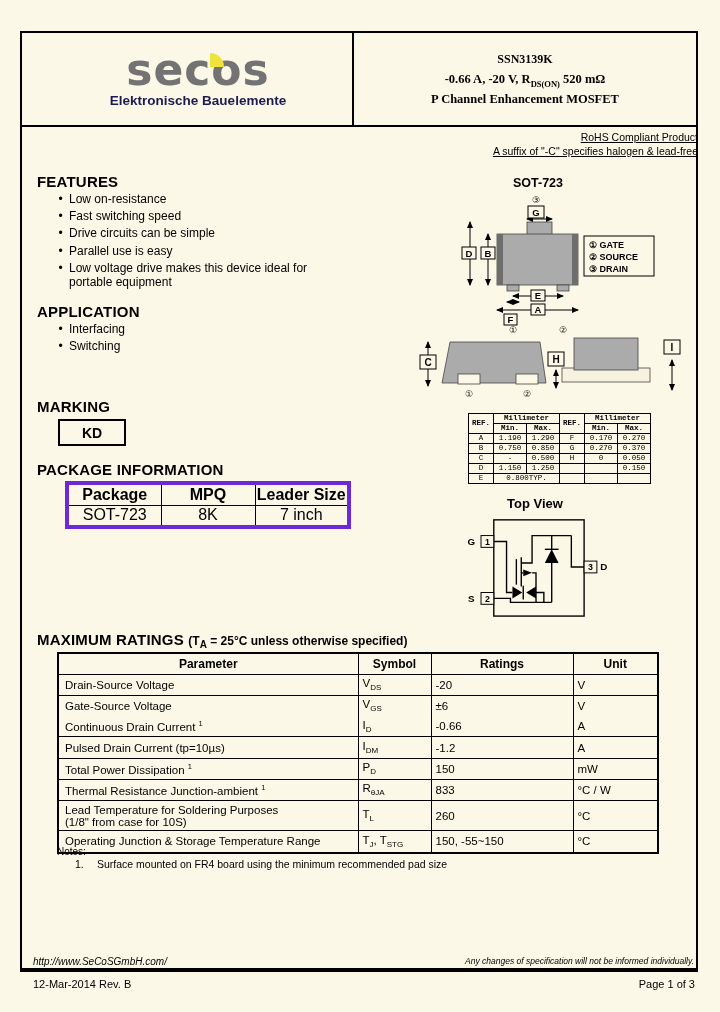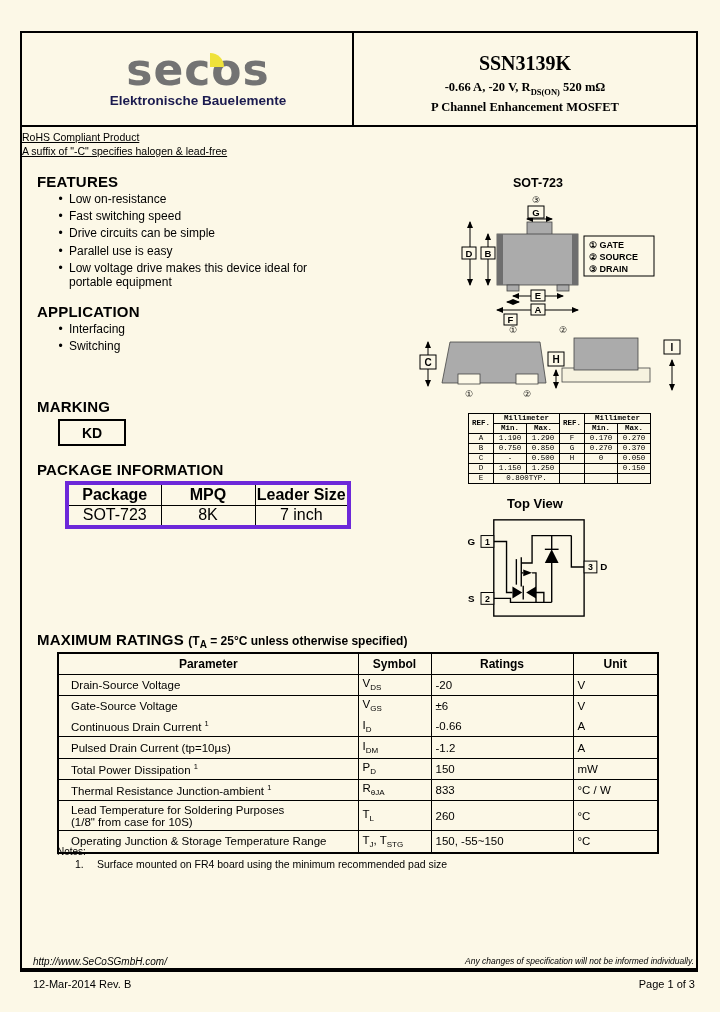--- a/index.html
+++ b/index.html
@@ -25,26 +25,26 @@
   }
   .logo-wedge {
     position:absolute; left:84px; top:5px; width:14px; height:14px;
     background:#EFE23A; border-radius:0 100% 0 0;
   }
   .logo-tagline { font-weight:bold; font-size:13.5px; color:#1B1B4F; margin-top:1px; }
 
   
   .titleblock { left:354px; top:52px; width:342px; text-align:center;
     font-family:"Liberation Serif", serif; }
-  .part-number { font-size:20px; font-weight:bold; }
+  .part-number { font-size:12px; font-weight:bold; }
   .spec-line { font-size:12.5px; font-weight:bold; margin-top:5px; }
   .spec-line sub, .sym sub { font-size:8.5px; }
   .type-line { font-size:12.5px; font-weight:bold; margin-top:3px; }
 
-  .compliance { left:22px; top:130px; width:676px; text-align:left; font-size:10.5px; line-height:14px; }
+  .compliance { left:22px; top:130px; width:676px; text-align:right; font-size:10.5px; line-height:14px; }
   .compliance div { text-decoration:underline; }
 
   .sec-title { font-weight:bold; font-size:15px; letter-spacing:0.2px; }
 
   .bullets { font-size:12px; }
   .b-item { display:flex; margin-bottom:3.2px; }
   .dot { width:17px; text-align:center; flex:0 0 17px; }
   .btxt { white-space:pre-line; }
 
   .sot-title { left:428px; top:176px; width:220px; text-align:center; font-weight:bold; font-size:12.5px; }
@@ -61,21 +61,21 @@
 
   
   table.pkg { border-collapse:collapse; font-size:16px; text-align:center; table-layout:fixed; border:4px solid #6d28d9; }
   table.pkg th, table.pkg td { border:1px solid #000; height:22px; }
   table.pkg th { font-weight:bold; }
 
   
   table.ratings { border-collapse:collapse; font-size:11.5px; table-layout:fixed; border:2px solid #000; }
   table.ratings th, table.ratings td { border:1px solid #000; padding:2.5px 4px; vertical-align:middle; }
   table.ratings th { font-weight:bold; font-size:12px; height:21px; }
-  table.ratings td.param { text-align:left; padding-left:12px; white-space:pre-line; }
+  table.ratings td.param { text-align:left; padding-left:6px; white-space:pre-line; }
   table.ratings tr.nb td { border-bottom-style:hidden; }
   table.ratings sub { font-size:8px; }
   table.ratings sup { font-size:7.5px; }
 
   .notes-label { font-size:10px; }
   .note-line { font-size:10.5px; }
   .note-num { display:inline-block; margin-left:18px; width:22px; }
 
   .foot-url { left:33px; top:956px; font-size:10px; font-style:italic; }
   .foot-disc { right:26px; top:956px; font-size:8.5px; font-style:italic; }

